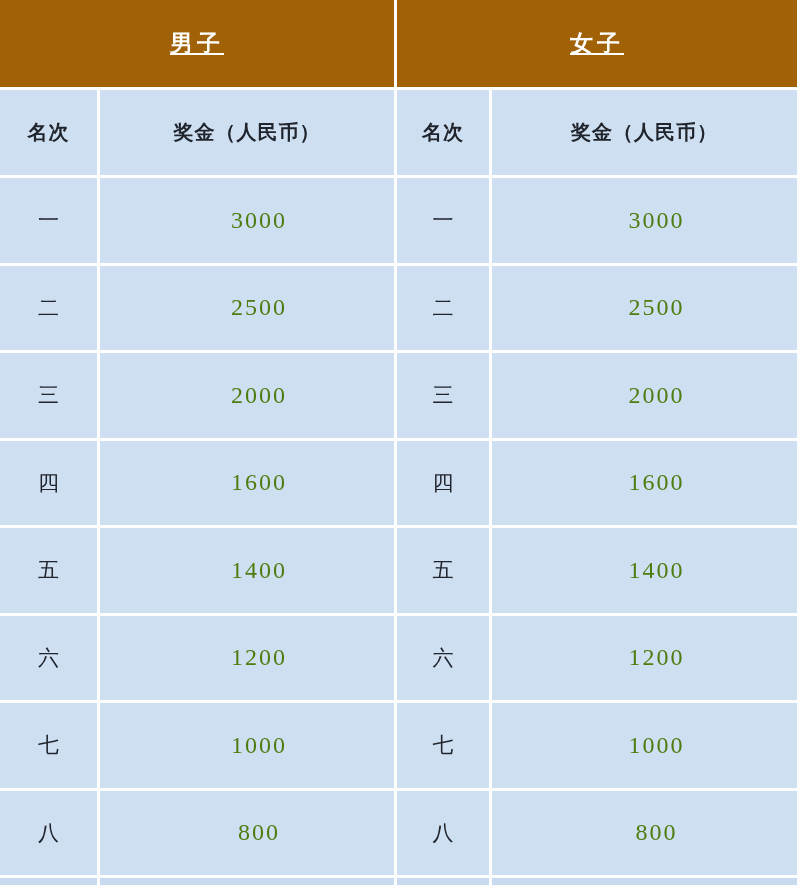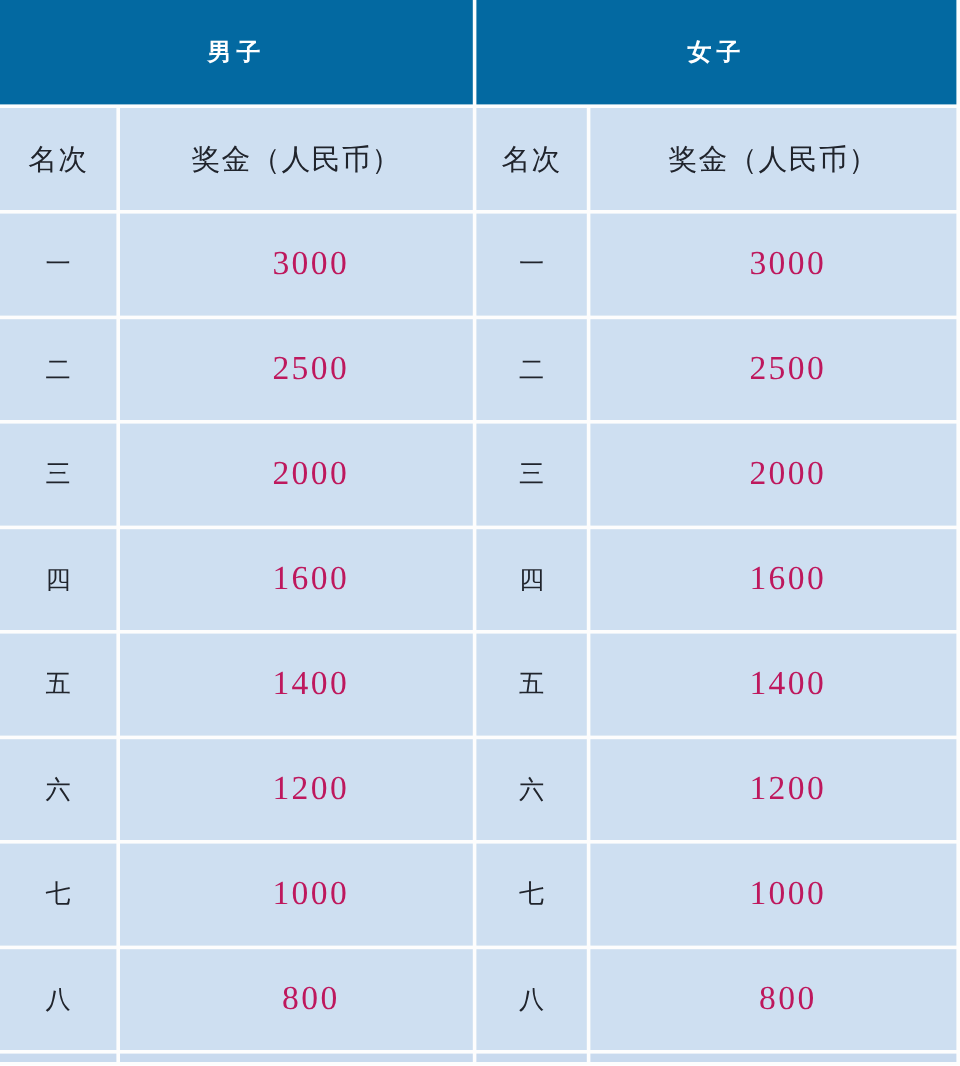--- a/index.html
+++ b/index.html
@@ -21,39 +21,40 @@
     background: #fdfdfd;
     display: grid;
     gap: 3px;
     grid-template-rows: 87px 85px repeat(8, 84.5px) 7px;
   }
   .half.left  { width: 394px; grid-template-columns: 97px 294px; }
   .half.right { width: 412px; grid-template-columns: 92px 305px; }
 
   .thead {
     grid-column: 1 / -1;
-    background: #0369a1;
+    background: #a16207;
     color: #ffffff;
     display: flex;
     align-items: center;
     justify-content: center;
-    font-size: 20px;
+    font-size: 23px;
     font-weight: bold;
     letter-spacing: 4px;
+    text-decoration: underline;
   }
   .cell {
     background: #cedff1;
     display: flex;
     align-items: center;
     justify-content: center;
     color: #20242c;
   }
-  .col-head { font-size: 24px; letter-spacing: 1px; }
+  .col-head { font-size: 20px; letter-spacing: 1px; font-weight: bold; }
   .rank     { font-size: 21px; }
-  .prize    { font-size: 28px; color: #be185d; letter-spacing: 2px; padding-left: 24px; }
+  .prize    { font-size: 24px; color: #4d7c0f; letter-spacing: 2px; padding-left: 24px; }
   .strip    { background: #c9daee; }
 </style>
 </head>
 <body>
 
 <div class="canvas">
 
   <div class="half left">
     <div class="thead">男子</div>
 

